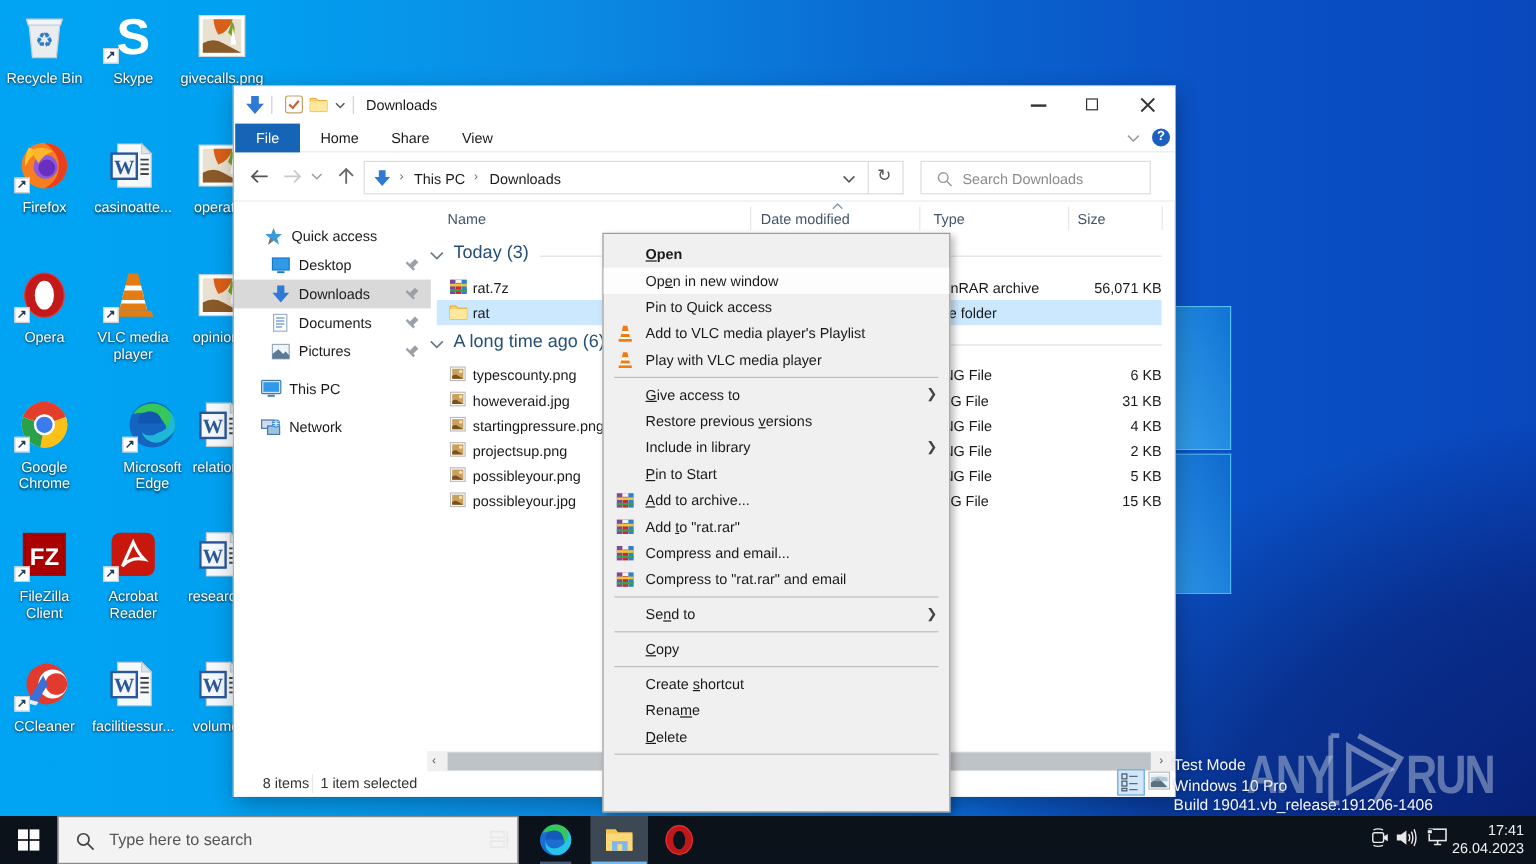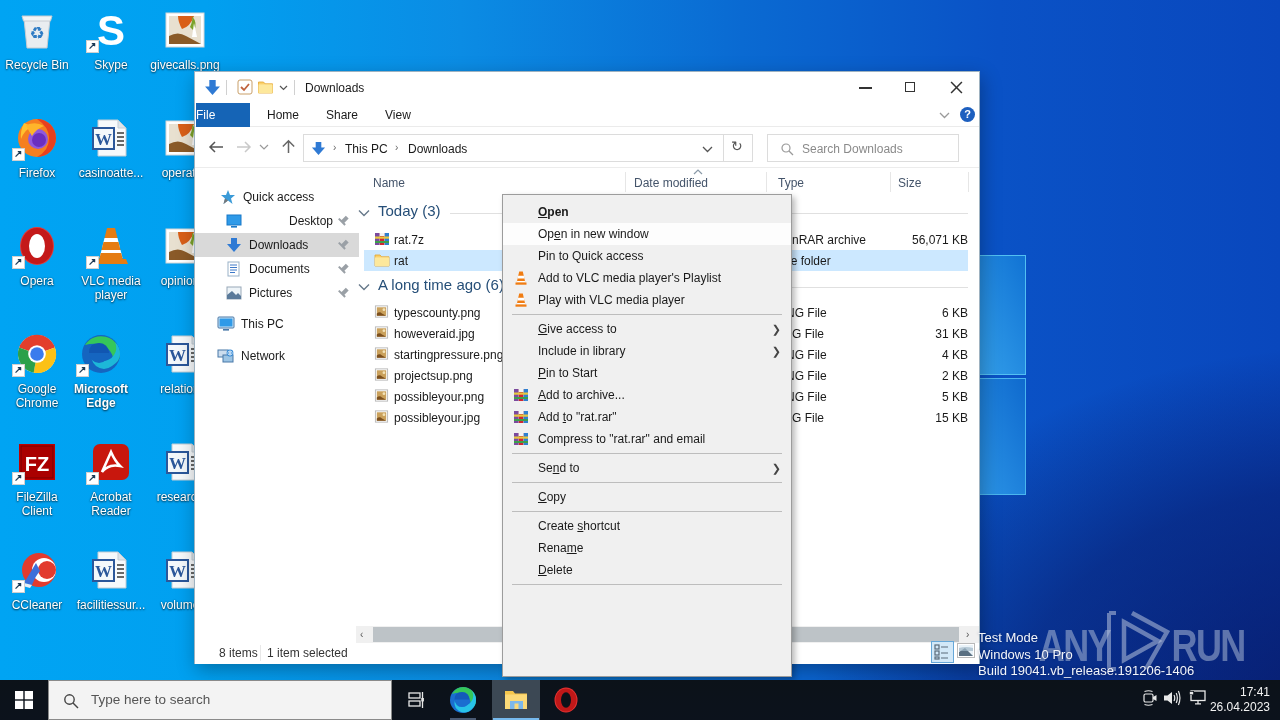--- a/index.html
+++ b/index.html
@@ -171,21 +171,21 @@
       <div class="ic"><svg width="42" height="42" viewBox="0 0 42 42">
         <path d="M17 3 h8 l2.5 10 h-13z" fill="#e57c12"></path>
         <path d="M14.5 13 h13 l2.5 10 h-18z" fill="#fff"></path>
         <path d="M13.5 17 h15 l2 8 h-19z" fill="#e57c12"></path>
         <path d="M11.5 25 h19 l2 8 h-23z" fill="#fff"></path>
         <path d="M10.8 28 h20.4 l1.5 6 h-23.4z" fill="#e57c12"></path>
         <path d="M6 34 h30 l2 5 h-34z" fill="#e57c12"></path>
       </svg><span class="short"></span></div>
       <div class="lbl">VLC media<br>player</div>
     </div>
-    <div class="dico" style="left:64px;top:333px;font-weight:bold;">
+    <div class="dico" style="left:90px;top:333px;">
       <div class="ic"><svg width="42" height="42" viewBox="0 0 42 42">
         <circle cx="21" cy="21" r="19" fill="#1565c0"></circle>
         <path d="M5 12 A19 19 0 0 1 40 21 Q40 30 30 32 Q36 26 30 18 Q22 8 5 12Z" fill="#35c75a"></path>
         <path d="M40 21 Q40 14 35 9 Q38 16 34 22 Q30 28 22 28 Q14 28 12 20 Q10 28 16 33 Q24 39 32 33 Q40 28 40 21Z" fill="#1db8d8"></path>
         <circle cx="19" cy="20" r="10" fill="#1565c0"></circle>
         <path d="M9 20 Q9 10 19 10 Q28 10 29 20 L9 20Z" fill="#0d47a1" opacity=".5"></path>
       </svg><span class="short"></span></div>
       <div class="lbl">Microsoft<br>Edge</div>
     </div>
     <div class="dico" style="left:74px;top:441px;">
@@ -259,21 +259,21 @@
       <div class="abs" style="left:99px;top:8px;width:1px;height:15px;background:#d0d0d0;"></div>
       <div class="abs wtxt" style="left:110px;top:9px;">Downloads</div>
       <div class="abs" style="left:664px;top:15px;width:13px;height:1.5px;background:#333;"></div>
       <div class="abs" style="left:710px;top:10px;width:10px;height:10px;border:1.5px solid #333;"></div>
       <svg class="abs" style="left:755px;top:9px;" width="13" height="13" viewBox="0 0 12 12">
         <path d="M1 1 L11 11 M11 1 L1 11" stroke="#333" stroke-width="1.4"></path>
       </svg>
     </div>
 
     <div class="abs" style="left:0;top:31px;width:784px;height:24px;background:#fff;border-bottom:1px solid #ebebeb;">
-      <div class="abs" style="left:1px;top:0;width:54px;height:24px;background:#1564b6;color:#fff;font-size:12px;text-align:left;line-height:24px;">File</div>
+      <div class="abs" style="left:1px;top:0;width:54px;height:24px;background:#1564b6;color:#fff;font-size:12px;text-align:center;line-height:24px;">File</div>
       <div class="abs wtxt" style="left:72px;top:5px;">Home</div>
       <div class="abs wtxt" style="left:131px;top:5px;">Share</div>
       <div class="abs wtxt" style="left:190px;top:5px;">View</div>
       <svg class="abs" style="left:744px;top:9px;" width="11" height="7" viewBox="0 0 11 7">
           <path d="M1 1 L5.5 5.5 L10 1" stroke="#9a9a9a" stroke-width="1.3" fill="none"></path>
         </svg>
       <div class="abs" style="left:765px;top:4px;width:15px;height:15px;border-radius:50%;background:#1d5fbf;color:#fff;font-size:11px;font-weight:bold;text-align:center;line-height:15px;">?</div>
     </div>
 
     <div class="abs" style="left:0;top:56px;width:784px;height:40px;background:#fff;border-bottom:1px solid #ececec;">
@@ -396,21 +396,21 @@
     <div id="npane" class="abs" style="left:0;top:97px;width:165px;height:457px;font-size:12px;color:#1a1a1a;">
       <svg class="abs" style="left:25px;top:20px;" width="16" height="16" viewBox="0 0 16 16">
         <path d="M8 1 L10 6 L15 6 L11 9.5 L12.5 15 L8 11.5 L3.5 15 L5 9.5 L1 6 L6 6Z" fill="#3b9bd8"></path>
         <path d="M3.5 15 L8 11.5 L5 9.5Z" fill="#777"></path>
       </svg>
       <div class="abs" style="left:48px;top:21px;">Quick access</div>
       <svg class="abs" style="left:31px;top:45px;" width="16" height="15" viewBox="0 0 16 15">
         <rect x="1" y="1" width="14" height="10" fill="#2f9ae8" stroke="#1878c8"></rect>
         <rect x="5" y="12" width="6" height="1.6" fill="#1878c8"></rect>
       </svg>
-      <div class="abs" style="left:54px;top:45px;margin-left:40px;">Desktop</div>
+      <div class="abs" style="left:54px;top:45px;">Desktop</div>
       <svg class="abs" style="left:142px;top:45px;" width="13" height="13" viewBox="0 0 13 13">
         <path d="M5 1 L9 1 L9 7 L11 7 L11 9 L2 9 L2 7 L5 7Z" fill="#9aa0a6" transform="rotate(45 6 6)"></path>
       </svg>
       <div class="abs" style="left:0;top:64px;width:164px;height:24px;background:#d9d9d9;"></div>
       <svg class="abs" style="left:31px;top:68px;" width="16" height="16" viewBox="0 0 16 16">
         <path d="M5 1h6v6h4l-7 8-7-8h4z" fill="#2f7ad4"></path>
       </svg>
       <div class="abs" style="left:54px;top:69px;">Downloads</div>
       <svg class="abs" style="left:142px;top:69px;" width="13" height="13" viewBox="0 0 13 13">
         <path d="M5 1 L9 1 L9 7 L11 7 L11 9 L2 9 L2 7 L5 7Z" fill="#9aa0a6" transform="rotate(45 6 6)"></path>
@@ -496,49 +496,53 @@
     <div class="mi hov">Op<u>e</u>n in new window</div>
     <div class="mi">Pin to Quick access</div>
     <div class="mi"><svg class="mic">
           <use href="#i-vlc"></use>
         </svg>Add to VLC media player's Playlist</div>
     <div class="mi"><svg class="mic">
           <use href="#i-vlc"></use>
         </svg>Play with VLC media player</div>
     <div class="msep"></div>
     <div class="mi"><u>G</u>ive access to<span class="arr">❯</span></div>
+    <div class="mi">Restore previous <u>v</u>ersions</div>
     <div class="mi">Include in library<span class="arr">❯</span></div>
     <div class="mi"><u>P</u>in to Start</div>
     <div class="mi"><svg class="mic">
           <use href="#i-winrar"></use>
         </svg><u>A</u>dd to archive...</div>
     <div class="mi"><svg class="mic">
           <use href="#i-winrar"></use>
         </svg>Add <u>t</u>o "rat.rar"</div>
+    <div class="mi"><svg class="mic">
+          <use href="#i-winrar"></use>
+        </svg>Compress and email...</div>
     <div class="mi"><svg class="mic">
           <use href="#i-winrar"></use>
         </svg>Compress to "rat.rar" and email</div>
     <div class="msep"></div>
     <div class="mi">Se<u>n</u>d to<span class="arr">❯</span></div>
     <div class="msep"></div>
     <div class="mi"><u>C</u>opy</div>
     <div class="msep"></div>
     <div class="mi">Create <u>s</u>hortcut</div>
     <div class="mi">Rena<u>m</u>e</div>
     <div class="mi"><u>D</u>elete</div>
     <div class="msep"></div>
   </div>
   <div id="tbar" class="abs">
     <svg class="abs" style="left:15px;top:11px;" width="18" height="18" viewBox="0 0 18 18">
       <rect x="0" y="0" width="8.3" height="8.3" fill="#fff"></rect>
       <rect x="9.7" y="0" width="8.3" height="8.3" fill="#fff"></rect>
       <rect x="0" y="9.7" width="8.3" height="8.3" fill="#fff"></rect>
       <rect x="9.7" y="9.7" width="8.3" height="8.3" fill="#fff"></rect>
     </svg>
-    <div class="abs" style="left:48px;top:0;width:344px;height:40px;background:#f3f3f3;border:1px solid #8a8a8a;">
+    <div class="abs" style="left:48px;top:0;width:384px;height:40px;background:#f3f3f3;border:1px solid #8a8a8a;">
       <svg class="abs" style="left:14px;top:12px;" width="16" height="16" viewBox="0 0 16 16">
         <circle cx="6.5" cy="6.5" r="4.7" fill="none" stroke="#444" stroke-width="1.4"></circle>
         <path d="M10 10 L15 15" stroke="#444" stroke-width="1.4"></path>
       </svg>
       <div class="abs" style="left:42px;top:11px;font-size:13.5px;color:#555;">Type here to search</div>
     </div>
     <svg class="abs" style="left:407px;top:11px;" width="18" height="18" viewBox="0 0 18 18">
       <g fill="none" stroke="#e8e8e8" stroke-width="1.3">
         <rect x="2" y="2" width="11" height="5"></rect>
         <rect x="2" y="10" width="11" height="5"></rect>

